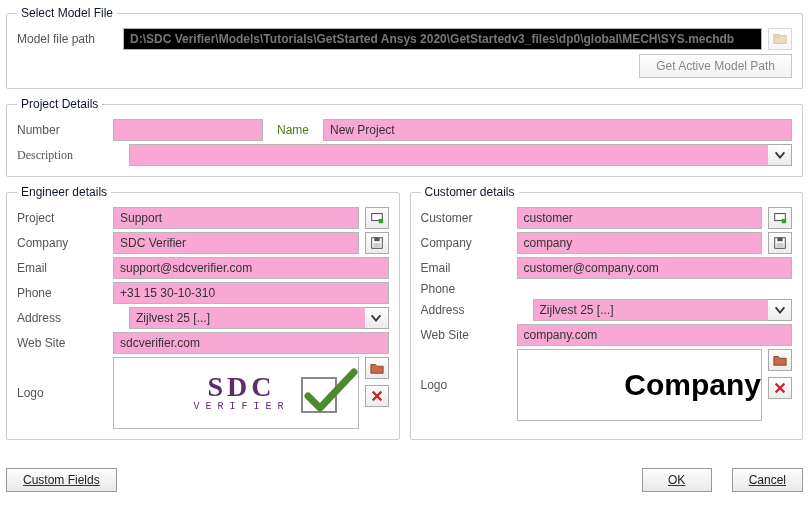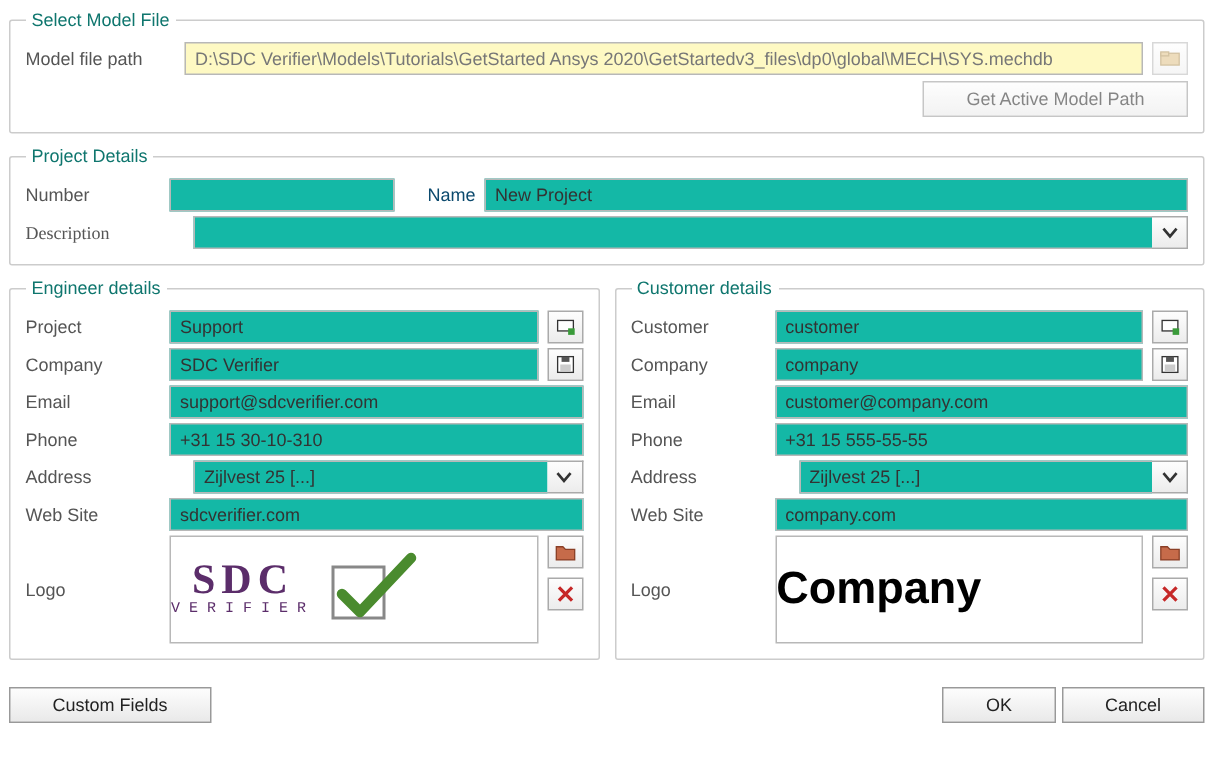--- a/index.html
+++ b/index.html
@@ -13,53 +13,54 @@
     width: 809px;
   }
   fieldset {
     border: 1px solid #ccc;
     border-radius: 2px;
     margin: 0 0 8px 0;
     padding: 8px 10px 10px 10px;
     position: relative;
   }
   legend {
-    color: #0f766e;
+    color: #0f172a;
     font-size: 12px;
     padding: 0 4px;
   }
   .row { display: flex; align-items: center; gap: 6px; margin-bottom: 3px; }
   .row:last-child { margin-bottom: 0; font-family: Liberation Serif, serif; }
   .lbl {
     color: #555;
     width: 90px;
     flex: 0 0 90px;
   }
   .lbl-sm {
-    color: #0c4a6e;
+    color: #4d7c0f;
     width: 48px;
     flex: 0 0 48px;
-    text-align: right;
+    text-align: center;
   }
   input.txt, .txt-ro {
     border: 1px solid #b8b8b8;
     height: 22px;
     padding: 2px 6px;
     font-family: inherit;
     font-size: 12px;
-    background: #14b8a6;
+    background: #f9a8d4;
     color: #333;
   }
   .txt-ro {
-    background: #fef9c3;
+    background: #000000;
     color: #777;
     flex: 1;
     display: flex;
     align-items: center;
     cursor: default;
+    font-weight: bold;
   }
   .flex1 { flex: 1; }
   .icon-btn {
     width: 24px;
     height: 22px;
     border: 1px solid #aaa;
     background: linear-gradient(#fdfdfd,#ececec);
     display: inline-flex;
     align-items: center;
     justify-content: center;
@@ -77,21 +78,21 @@
     border: 1px solid #aaa;
     border-left: none;
     background: linear-gradient(#fdfdfd,#ececec);
     display: inline-flex;
     align-items: center;
     justify-content: center;
     cursor: pointer;
   }
   .btn {
     height: 24px;
-    padding: 0 28px;
+    padding: 0 16px;
     border: 1px solid #999;
     background: linear-gradient(#fdfdfd,#e9e9e9);
     cursor: pointer;
     font-family: inherit;
     font-size: 12px;
     color: #222;
     min-width: 70px;
   }
   .two-col {
     display: flex;
@@ -111,36 +112,37 @@
     display: flex;
     align-items: flex-start;
     gap: 6px;
   }
   .logo-box {
     border: 1px solid #b8b8b8;
     height: 72px;
     flex: 1;
     display: flex;
     align-items: center;
-    justify-content: flex-start;
+    justify-content: flex-end;
     background: #fff;
     overflow: hidden;
   }
   .logo-side {
     display: flex;
     flex-direction: column;
     gap: 6px;
   }
   .footer {
     display: flex;
     justify-content: space-between;
     align-items: center;
-    margin-top: 10px;
-  }
-  .footer .right { display: flex; gap: 4px; }
+    margin-top: 20px;
+    text-decoration: underline;
+  }
+  .footer .right { display: flex; gap: 20px; }
   
   .sv { width: 14px; height: 14px; display:block; }
   .top-right { display:flex; justify-content:flex-end; margin-top:4px;}
   .sdc-txt { font-family: Georgia, 'Times New Roman', serif; font-weight: bold; font-size: 28px; color: #5b2d6a; letter-spacing: 4px; line-height: 0.9; text-align:center;}
   .sdc-sub { font-family: Liberation Mono, monospace; font-size: 10px; letter-spacing: 6px; color:#5b2d6a; text-align:center; margin-top:2px;}
   .comp-txt { font-family: Arial, sans-serif; font-weight: bold; font-size: 30px; color:#000; }
 </style>
 </head>
 <body>
 
@@ -281,21 +283,20 @@
             <rect x="4" y="8" width="8" height="5" fill="#ccc"></rect>
           </svg>
       </button>
     </div>
     <div class="row">
       <div class="lbl">Email</div>
       <input class="txt flex1" value="customer@company.com" style="">
     </div>
     <div class="row">
       <div class="lbl">Phone</div>
-      <input class="txt flex1" value="+31 15 555-55-55" style="">
     </div>
     <div class="row">
       <div class="lbl">Address</div>
       <div class="combo-wrap">
         <input class="txt" value="Zijlvest 25 [...]" style="">
         <div class="dd-btn">
           <svg class="sv" viewBox="0 0 16 16">
               <path d="M3 5 L8 11 L13 5" fill="none" stroke="#333" stroke-width="2"></path>
             </svg>
         </div>

